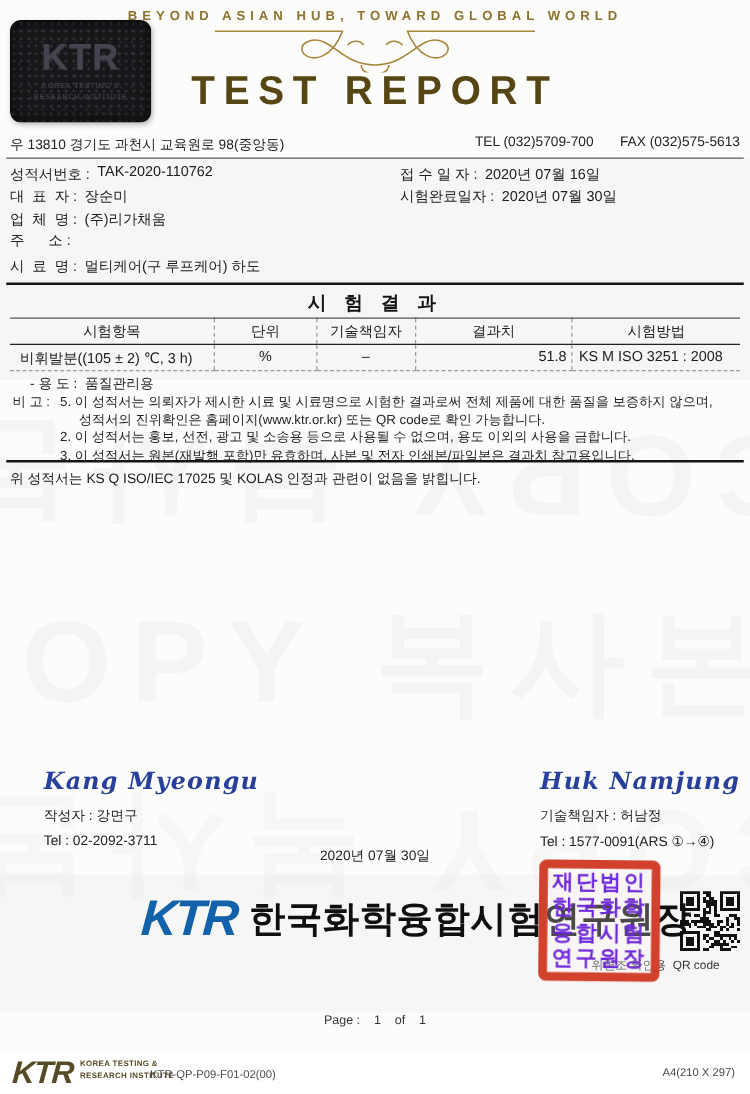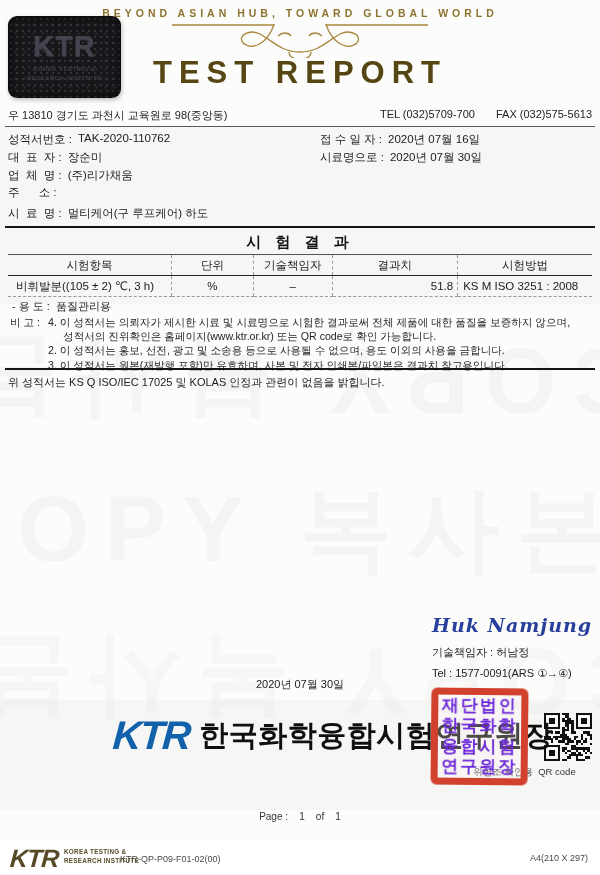--- a/index.html
+++ b/index.html
@@ -67,21 +67,21 @@
     border-bottom:1.5px solid #222;
     margin-top:24px;
   }
   table.results td { height:21px; border-bottom:1px dashed #999; }
   table.results th + th, table.results td + td { border-left:1px dashed #9a9a9a; }
   td.c-item { text-align:left; padding-left:8px; }
   td.c-unit, td.c-class { text-align:center; }
   td.c-result { text-align:right; padding-right:4px; }
   td.c-method { text-align:left; padding-left:5px; }
 
-  .usage { position:absolute; top:299px; left:12px; font-size:11px; white-space:pre; }
+  .usage { position:absolute; top:299px; left:24px; font-size:11px; white-space:pre; }
 
   .notes { position:absolute; top:315px; left:10px; width:582px; font-size:10.6px;
     color:#242424; line-height:14.2px; display:flex; }
   .notes .lbl { white-space:pre; margin-right:8px; }
   .note-line.cont { margin-left:15px; }
 
   .disclaimer { position:absolute; top:375px; left:8px; font-size:11px; color:#202020; }
 
   
   .sig-block { position:absolute; width:230px; }
@@ -174,21 +174,21 @@
     <span class="val">(주)리가채움</span>
   </div>
   <div class="info-line" style="top:185px;left:8px;">
     <span class="lbl">주      소 :</span>
   </div>
   <div class="info-line" style="top:132px;left:320px;">
     <span class="lbl">접 수 일 자 :</span>
     <span class="val">2020년 07월 16일</span>
   </div>
   <div class="info-line" style="top:150px;left:320px;">
-    <span class="lbl">시료명으로 :</span>
+    <span class="lbl">시험완료일자 :</span>
     <span class="val">2020년 07월 30일</span>
   </div>
   <div class="info-line" style="top:206px;left:8px;">
     <span class="lbl">시  료  명 :</span>
     <span class="val">멀티케어(구 루프케어) 하도</span>
   </div>
 
   <div class="rule thick" style="top:226px;"></div>
 
   <div class="sec-title">시 험 결 과</div>
@@ -217,30 +217,35 @@
         <td class="c-result">51.8</td>
         <td class="c-method">KS M ISO 3251 : 2008</td>
       </tr>
     </tbody>
   </table>
   <div class="usage">- 용 도 :  품질관리용</div>
 
   <div class="notes">
     <span class="lbl">비 고 :</span>
     <span>
-      <div class="note-line">4. 이 성적서는 의뢰자가 제시한 시료 및 시료명으로 시험한 결과로써 전체 제품에 대한 품질을 보증하지 않으며,</div>
+      <div class="note-line">5. 이 성적서는 의뢰자가 제시한 시료 및 시료명으로 시험한 결과로써 전체 제품에 대한 품질을 보증하지 않으며,</div>
       <div class="note-line cont">성적서의 진위확인은 홈페이지(www.ktr.or.kr) 또는 QR code로 확인 가능합니다.</div>
       <div class="note-line">2. 이 성적서는 홍보, 선전, 광고 및 소송용 등으로 사용될 수 없으며, 용도 이외의 사용을 금합니다.</div>
       <div class="note-line">3. 이 성적서는 원본(재발행 포함)만 유효하며, 사본 및 전자 인쇄본/파일본은 결과치 참고용입니다.</div>
     </span>
   </div>
 
   <div class="rule thick" style="top:368px;"></div>
   <div class="disclaimer">위 성적서는 KS Q ISO/IEC 17025 및 KOLAS 인정과 관련이 없음을 밝힙니다.</div>
 
+  <div class="sig-block" style="top:614px;left:35px;">
+    <div class="sig-script">Kang Myeongu</div>
+    <div class="sig-name">작성자 : 강면구</div>
+    <div class="sig-tel">Tel : 02-2092-3711</div>
+  </div>
   <div class="sig-block" style="top:614px;left:432px;">
     <div class="sig-script">Huk Namjung</div>
     <div class="sig-name">기술책임자 : 허남정</div>
     <div class="sig-tel">Tel : 1577-0091(ARS ①→④)</div>
   </div>
   <div class="issue-date">2020년 07월 30일</div>
 
   <div class="issuer">
     <span class="issuer-ktr">KTR</span>
     <span class="issuer-title">한국화학융합시험연구원장</span>

